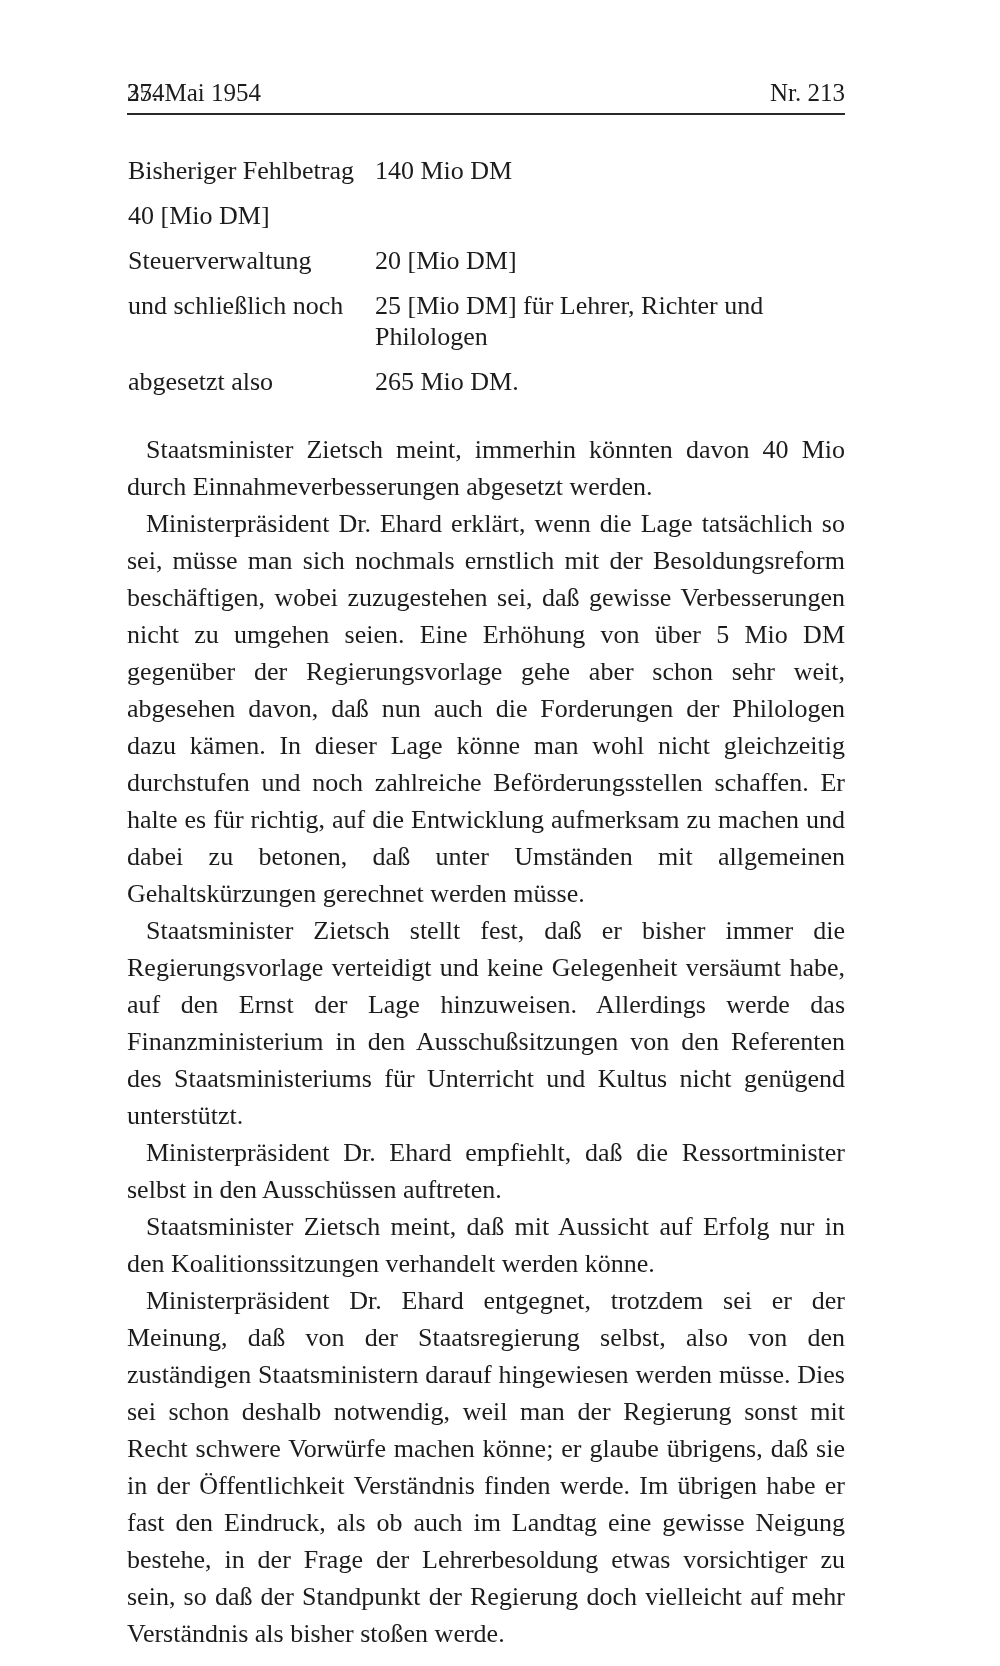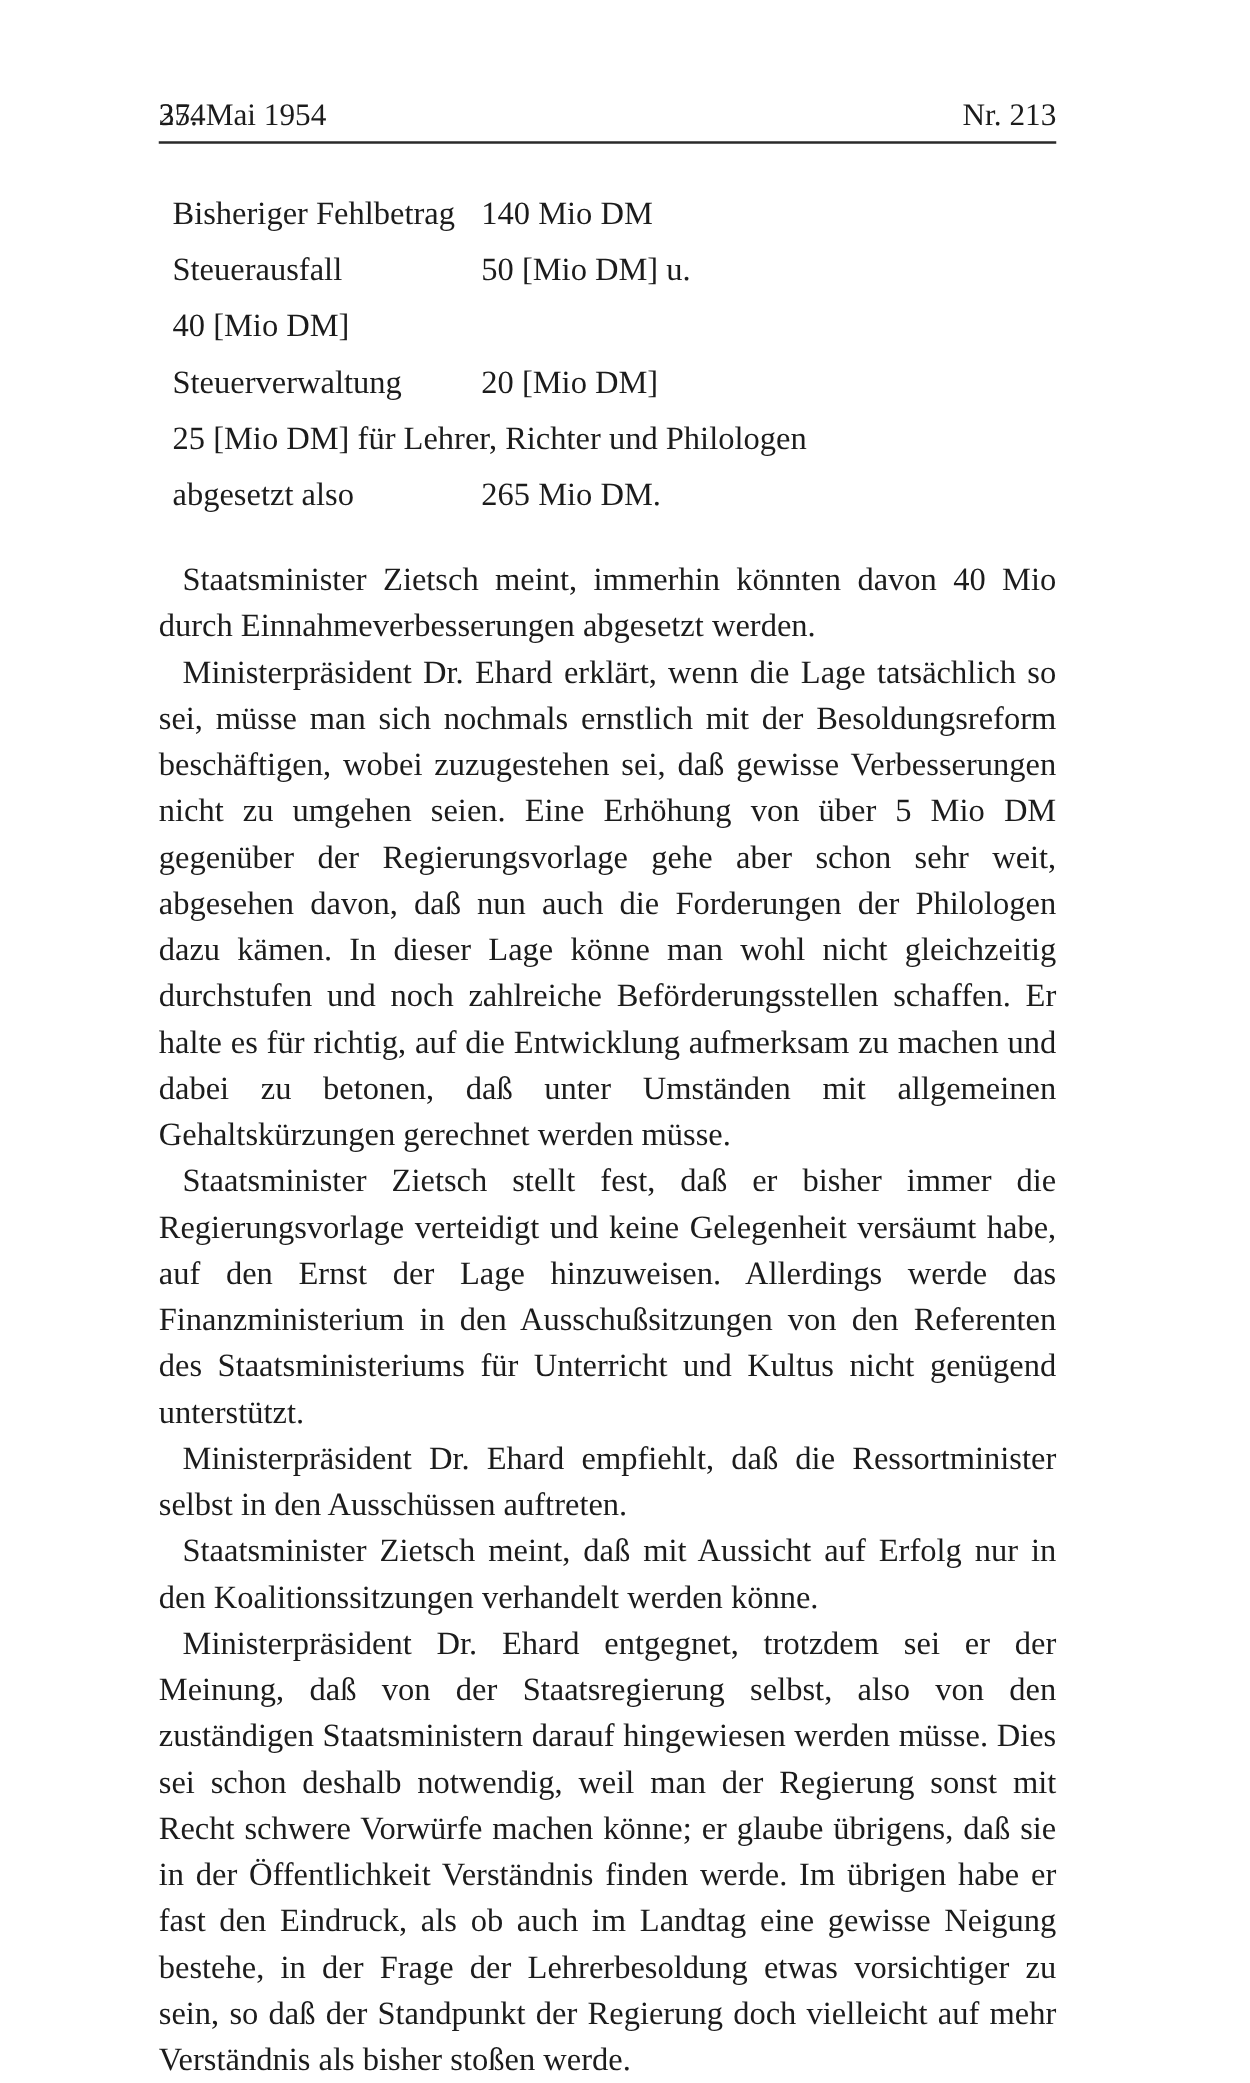--- a/index.html
+++ b/index.html
@@ -47,21 +47,21 @@
     top: 0;
   }
   .headrule {
     border: none;
     border-top: 2px solid #2a2a2a;
     margin: 3px 0 0 0;
     width: 100%;
   }
   
   .btable {
-    margin: 40px 0 0 11px;
+    margin: 40px 0 0 1px;
     font-size: 26px;
   }
   .trow {
     display: flex;
     align-items: flex-start;
     margin-bottom: 14px;
     line-height: 31px;
   }
   .tlabel {
     flex: 0 0 247px;
@@ -95,31 +95,28 @@
   </div>
 
   <hr class="headrule">
 
   <div class="btable">
       <div class="trow">
         <span class="tlabel">Bisheriger Fehlbetrag</span>
         <span class="tvalue">140 Mio DM</span>
       </div>
       <div class="trow">
-        <span class="tlabel">Steuerausfall</span>
-        <span class="tvalue">50 [Mio DM] u.</span>
-      </div>
-      <div class="trow">
         <span class="tvalue">40 [Mio DM]</span>
       </div>
       <div class="trow">
         <span class="tlabel">Steuerverwaltung</span>
         <span class="tvalue">20 [Mio DM]</span>
       </div>
       <div class="trow">
+        <span class="tlabel">und schließlich noch</span>
         <span class="tvalue">25 [Mio DM] für Lehrer, Richter und Philologen</span>
       </div>
       <div class="trow">
         <span class="tlabel">abgesetzt also</span>
         <span class="tvalue">265 Mio DM.</span>
       </div>
     </div>
 
   <div class="bodytext">
       <p class="para"><span>Staatsminister </span><span class="italic">Zietsch</span><span> meint, immerhin könnten davon 40 Mio durch Einnahmeverbesserungen abgesetzt werden.</span></p>

